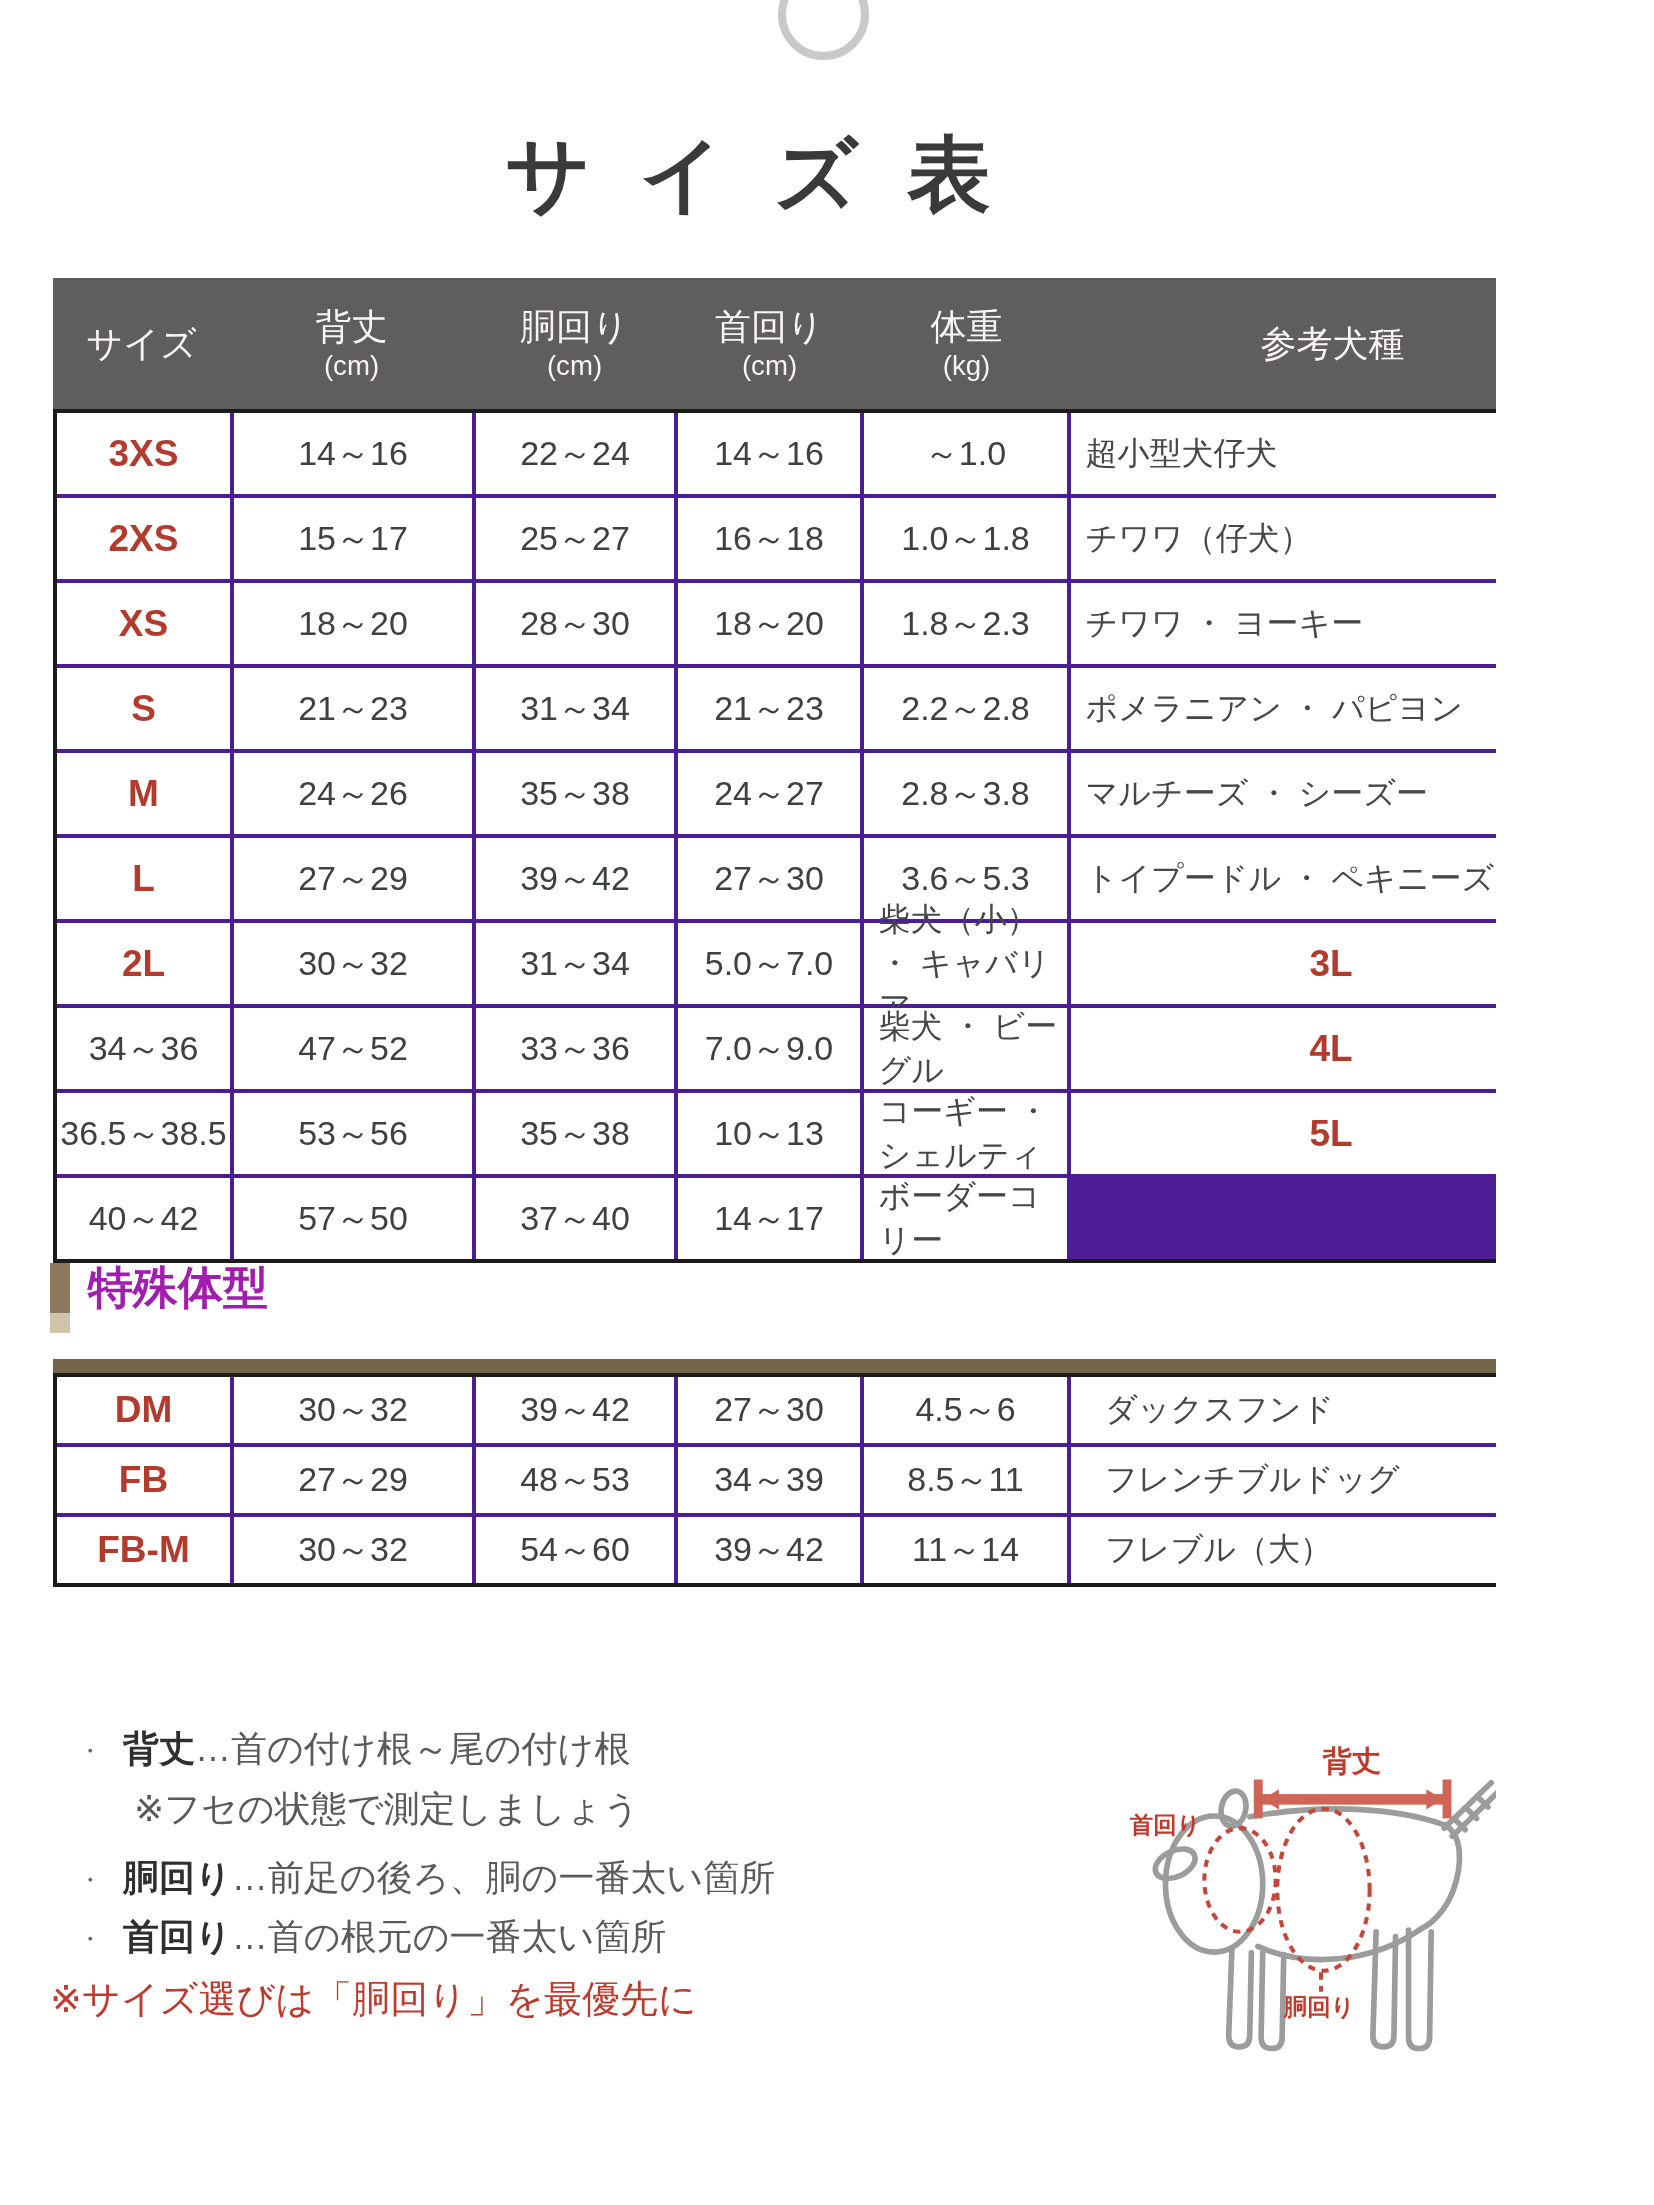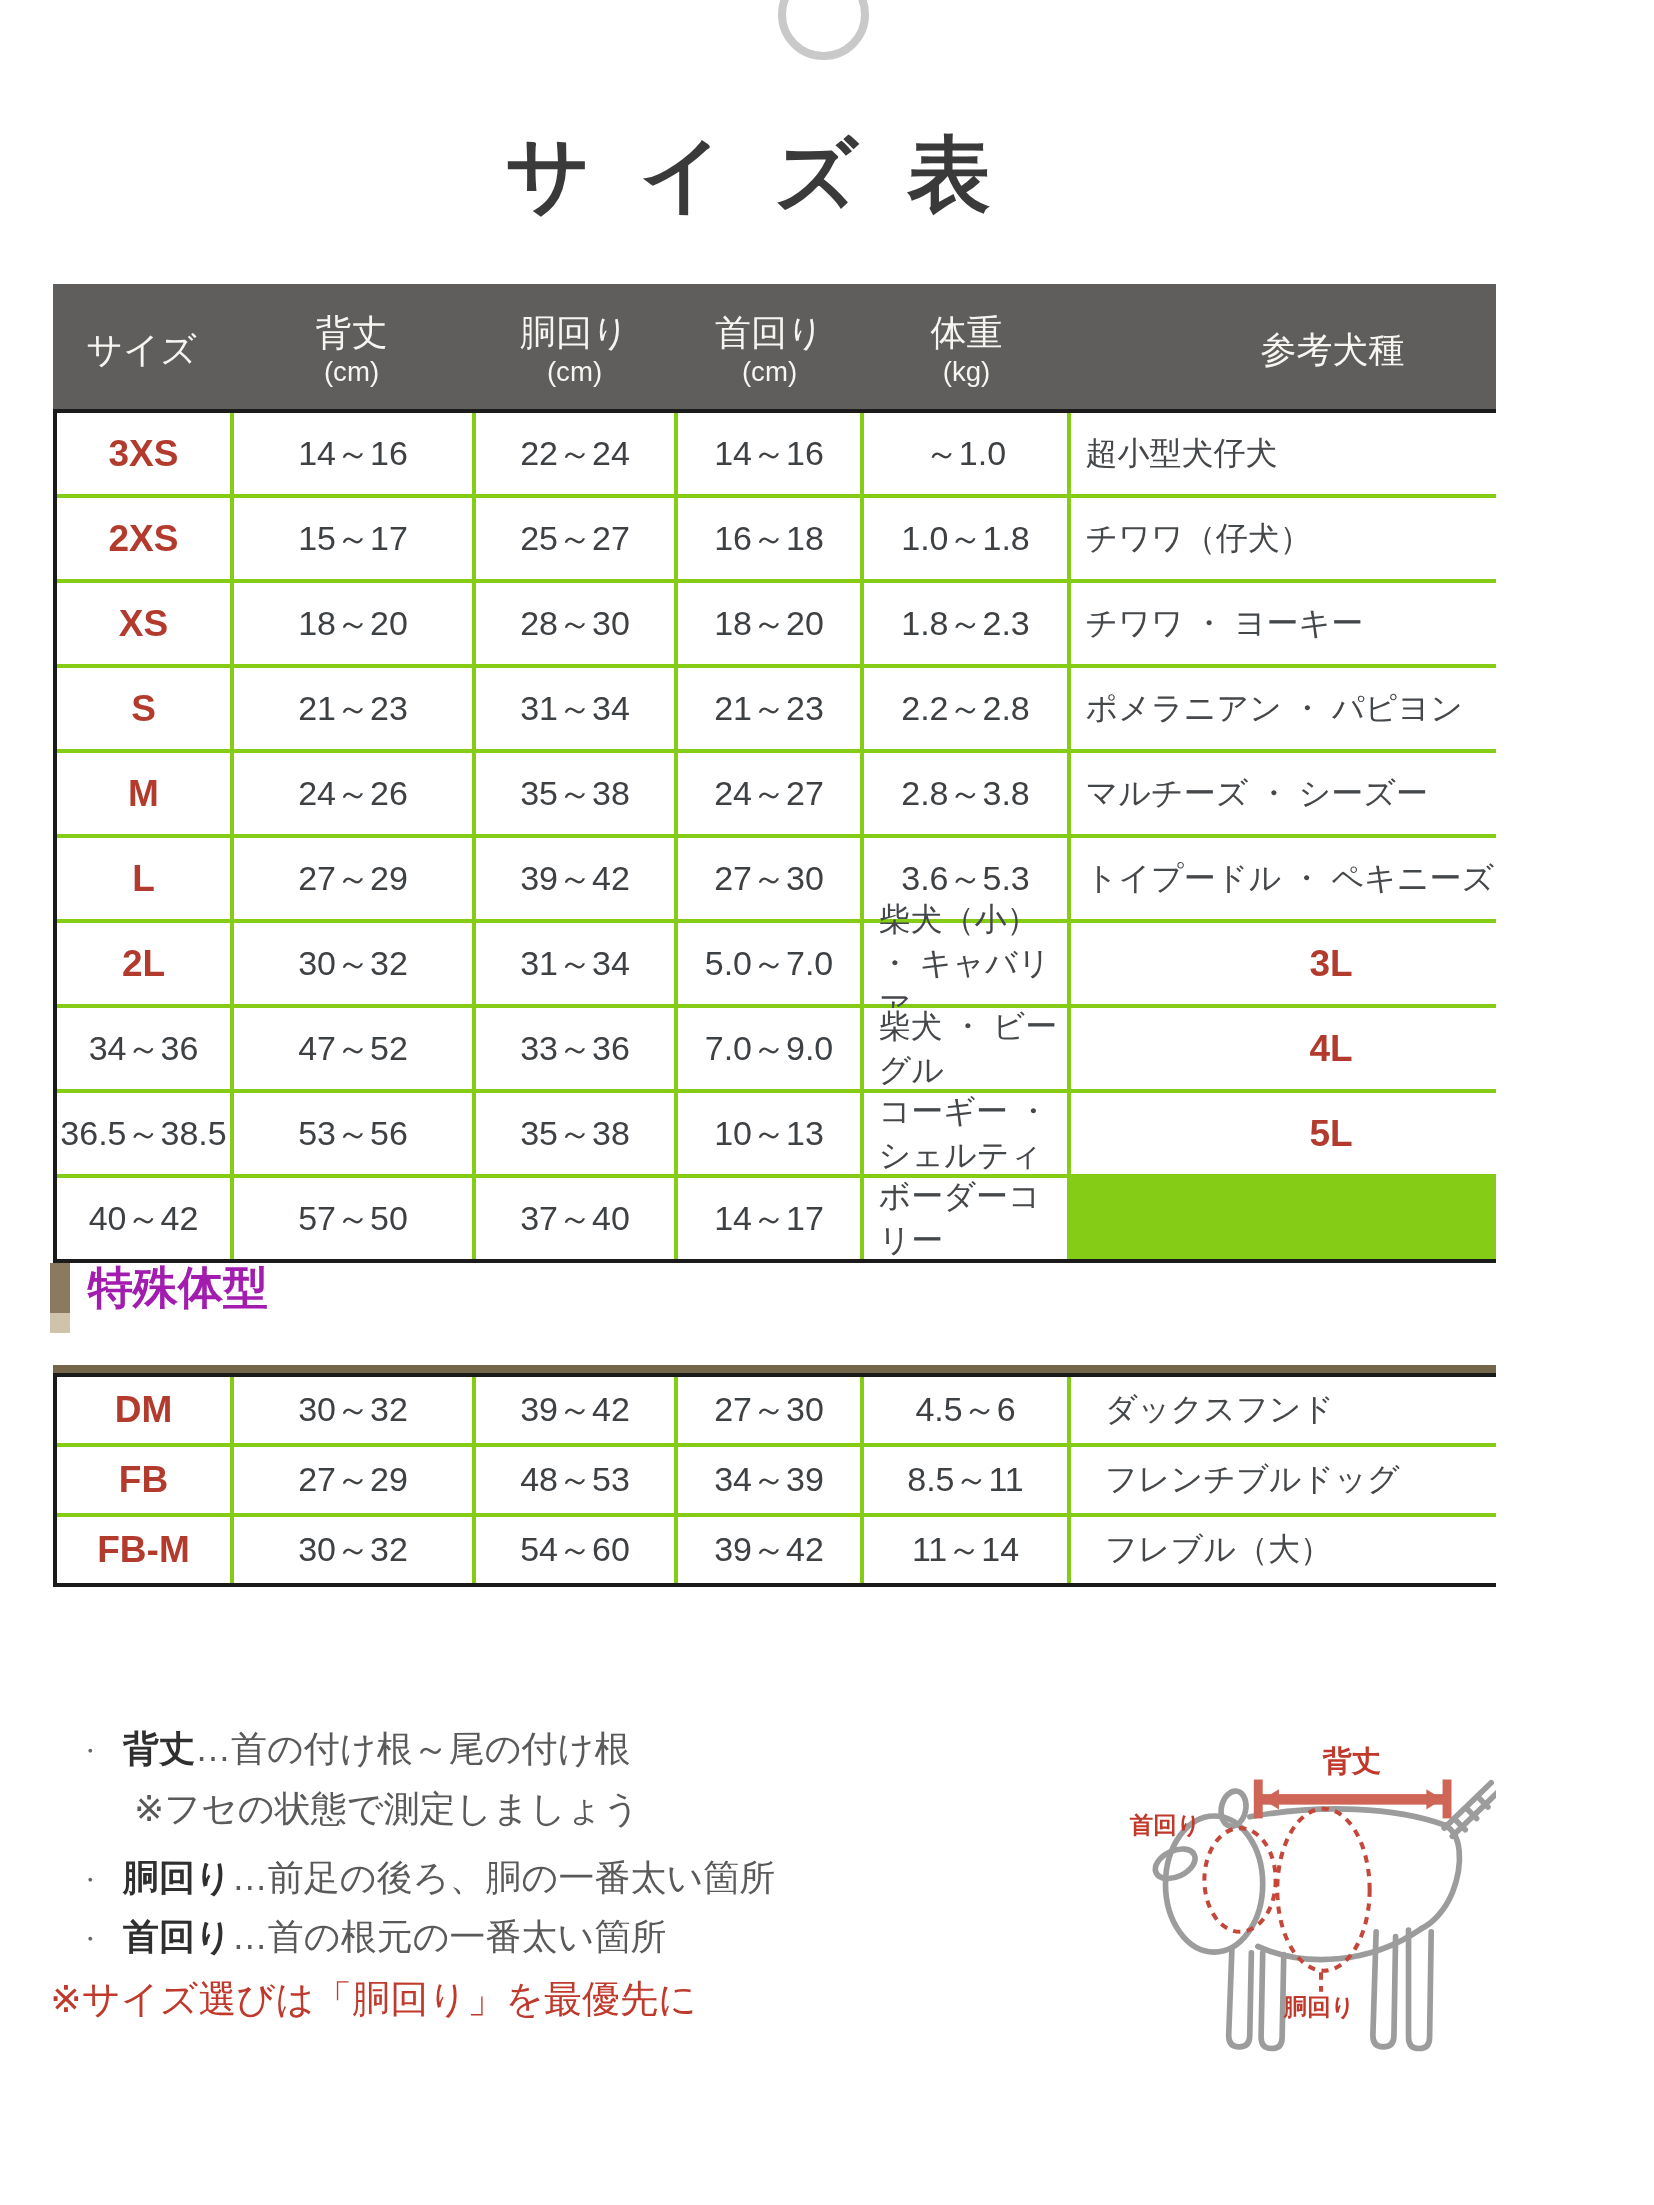--- a/index.html
+++ b/index.html
@@ -9,23 +9,23 @@
   
   .ring{position:absolute;left:778px;top:-31px;width:91px;height:91px;border:8px solid #c9c9c9;
         border-radius:50%;box-sizing:border-box;background:#fff;}
 
   
   .title{position:absolute;left:0;top:120px;width:100%;text-align:center;font-size:83px;
          font-weight:bold;color:#3a3a3a;letter-spacing:49px;text-indent:49px;margin:0;}
 
   
   .thead{position:absolute;left:53px;width:1543px;display:grid;
-         grid-template-columns:177px 243px 203px 187px 207px 525px;margin-top:6px;}
+         grid-template-columns:177px 243px 203px 187px 207px 525px;}
   .tbody{position:absolute;left:53px;width:1543px;box-sizing:border-box;border:4.9px solid #1b1b1b;
-         background:#84cc16;display:grid;grid-template-columns:173px 238px 198px 182px 203px 520px;
+         background:#4c1d95;display:grid;grid-template-columns:173px 238px 198px 182px 203px 520px;
          grid-gap:4px;gap:4px;}
 
   .thead.t1{top:278px;height:131px;background:#605d5d;}
   .tbody.t1{top:409px;grid-auto-rows:81px;}
   .thead.t2{top:1359px;height:92px;background:#746749;}
   .tbody.t2{top:1373px;grid-auto-rows:66px;text-align:right;}
 
   .hcell{display:flex;flex-direction:column;align-items:center;justify-content:center;
          color:#f7f5f2;font-size:36px;line-height:1.25;}
   .hcell .hunit{font-size:27.6px;}

